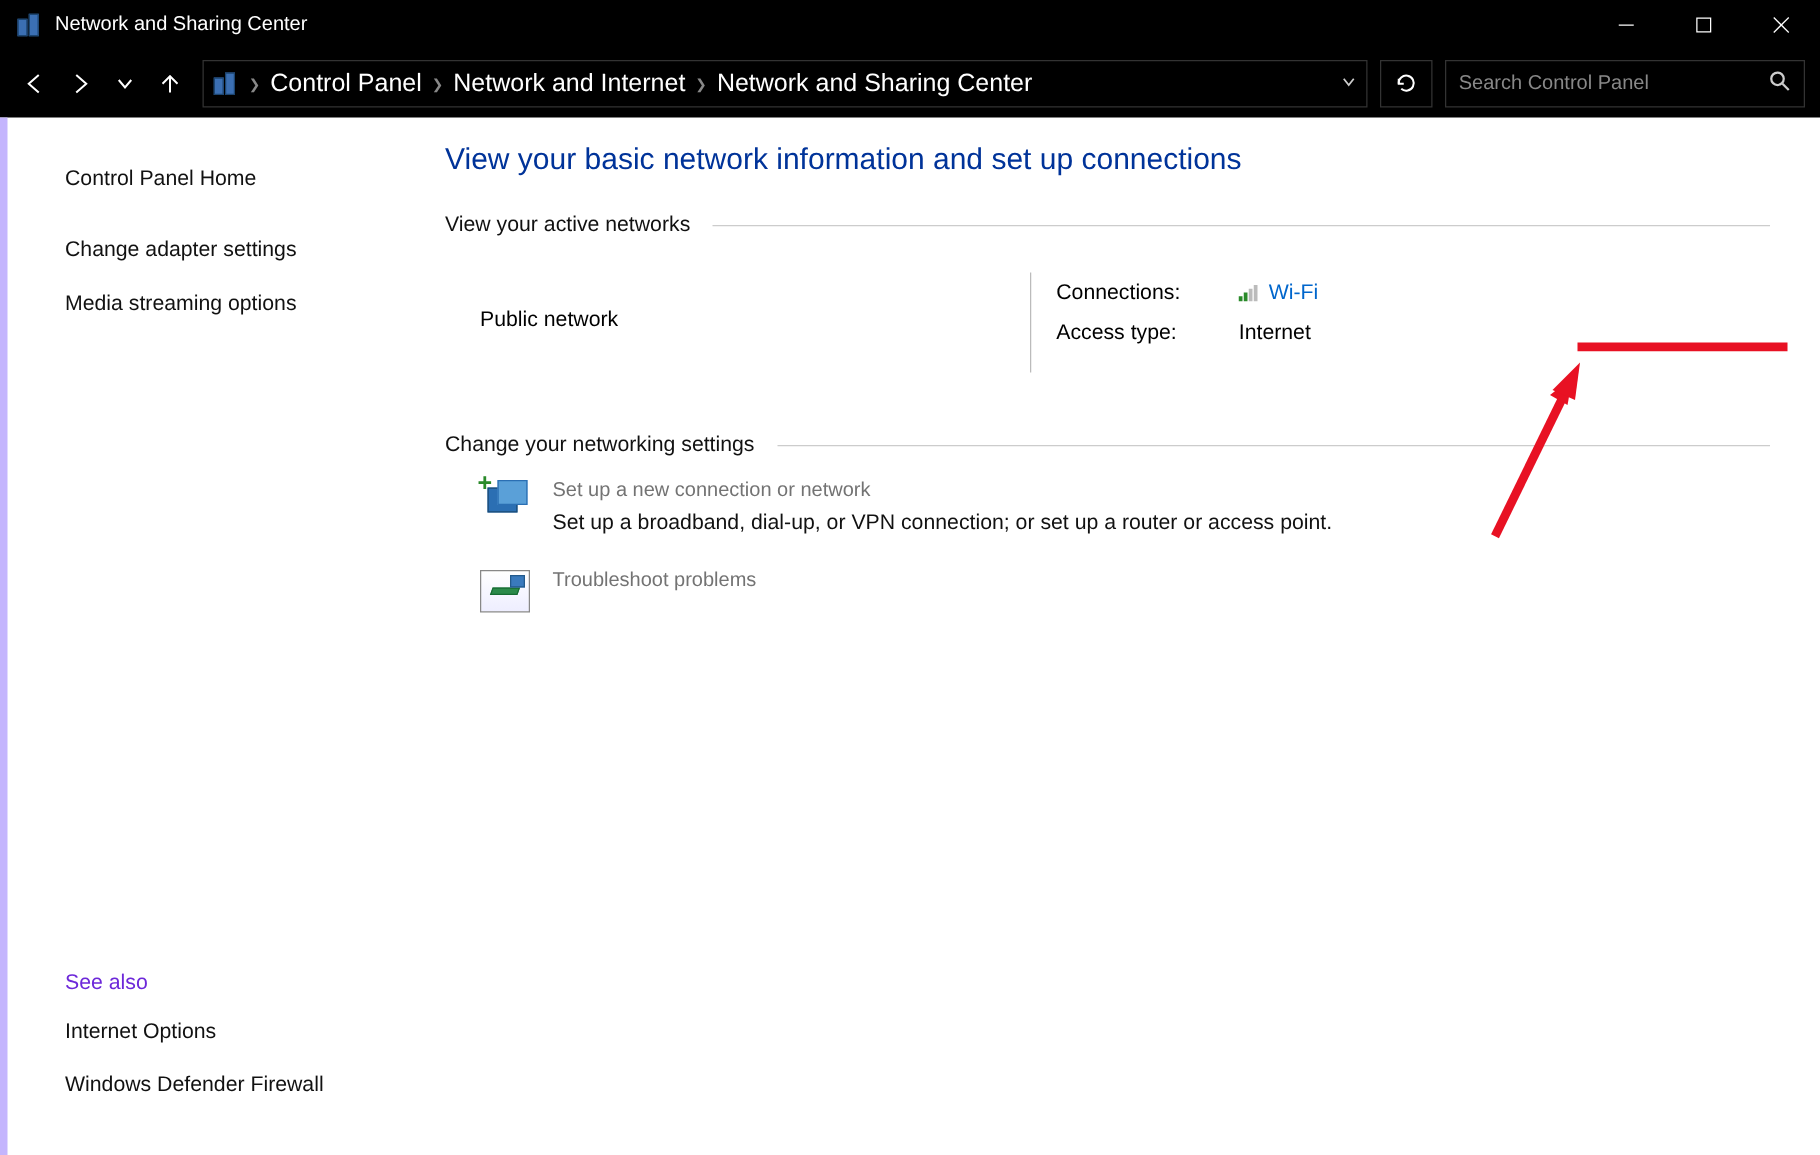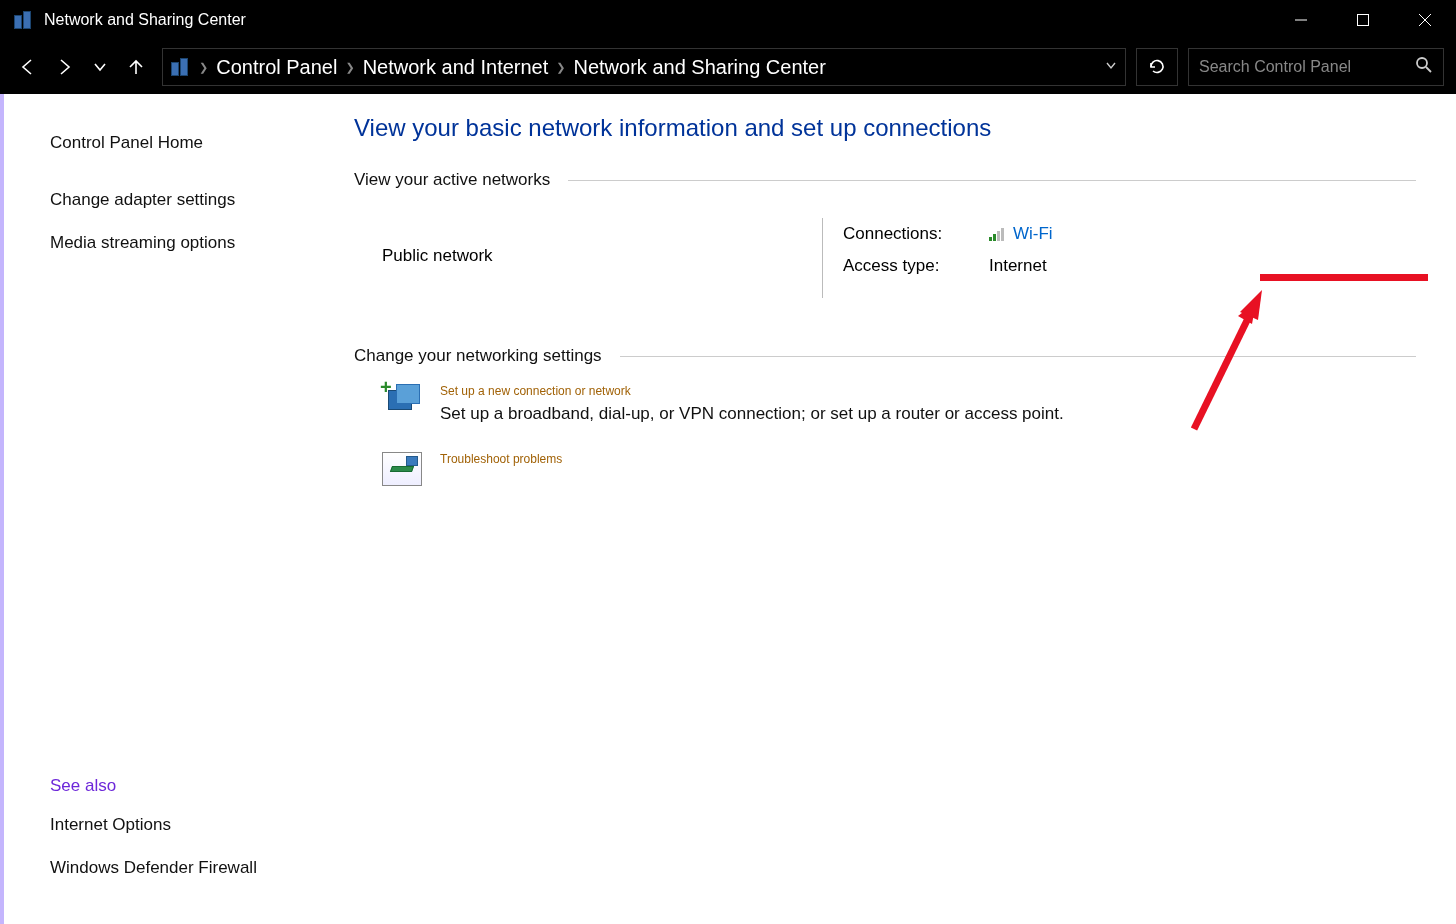--- a/index.html
+++ b/index.html
@@ -42,32 +42,32 @@
   .address .addr-icon span { width: 8px; background: #3b6fb3; border: 1px solid #1c4570; }
   .address .addr-icon span:nth-child(1) { height: 14px; }
   .address .addr-icon span:nth-child(2) { height: 18px; }
   .chev { color: #888; font-size: 11px; }
   .crumb { font-size: 20px; color: #fff; cursor: pointer; }
   .addr-drop { margin-left: auto; color: #ccc; cursor: pointer; font-size: 12px; }
   .refresh-box {
     width: 42px; height: 38px; border: 1px solid #333; display: flex; align-items: center; justify-content: center; cursor: pointer;
   }
   .search-box {
-    width: 256px; height: 38px; border: 1px solid #333; background: #000; display: flex; align-items: center;
+    width: 288px; height: 38px; border: 1px solid #333; background: #000; display: flex; align-items: center;
     padding: 0 10px; margin-left: 6px;
   }
   .search-box input {
     flex: 1; background: transparent; border: none; outline: none; color: #fff; font-size: 16px;
   }
   .search-box input::placeholder { color: #888; }
   .search-box .sicon { color: #ccc; cursor: pointer; }
 
   
   .body {
-    display: flex; height: calc(924px - 94px); border-left: 4px solid #c4b5fd;
+    display: flex; height: calc(924px - 94px); border-left: 6px solid #c4b5fd;
   }
   .sidebar {
     width: 310px; padding: 38px 36px 24px 46px; display: flex; flex-direction: column; font-size: 17px;
     color: #111;
   }
   .sidebar a { color: #111; text-decoration: none; cursor: pointer; display: block; margin-bottom: 20px; line-height: 1.35; }
   .sidebar a.home { font-weight: 400; margin-bottom: 34px; }
   .see-also-block { margin-top: auto; }
   .see-also-label { color: #6d28d9; margin-bottom: 18px; }
 
@@ -110,21 +110,21 @@
   }
   .opt-icon.trouble {
     border: 1px solid #888; background: linear-gradient(#fff,#eef);
     display:flex; align-items:center; justify-content:center;
   }
   .opt-icon.trouble .bar { width:22px; height:6px; background:#2b8a4a; border:1px solid #176b33; transform: skewX(-20deg); }
   .opt-icon.trouble::after {
     content:""; position:absolute; right:3px; top:3px; width:10px; height:8px; background:#3a7abd; border:1px solid #235a8c;
   }
 
-  .opt-text .opt-title { color: #a16207; font-size: 12px; cursor: pointer; margin-bottom: 6px; }
+  .opt-text .opt-title { color: #737373; font-size: 16px; cursor: pointer; margin-bottom: 6px; }
   .opt-text .opt-desc { color: #111; font-size: 17px; }
 
   
   .annot-under {
     position: absolute; background: #e81123; height: 7px; width: 168px; left: 946px; top: 180px;
   }
   .annot-arrow {
     position: absolute; left: 870px; top: 190px; width: 90px; height: 150px; pointer-events: none;
   }
 </style>

